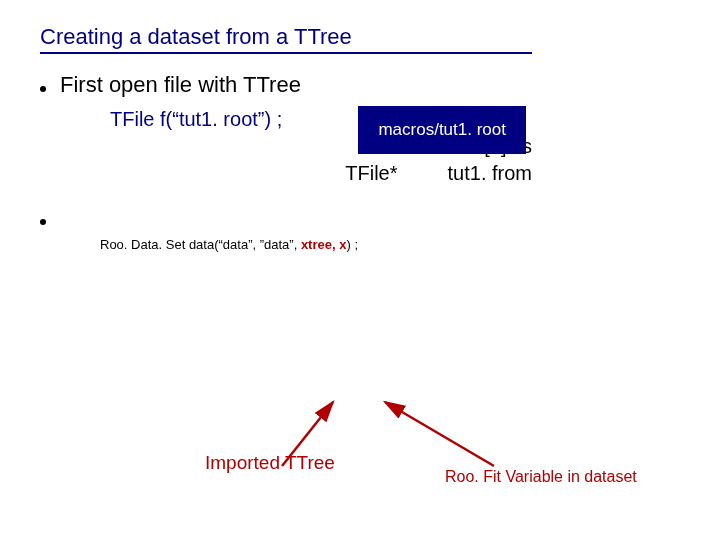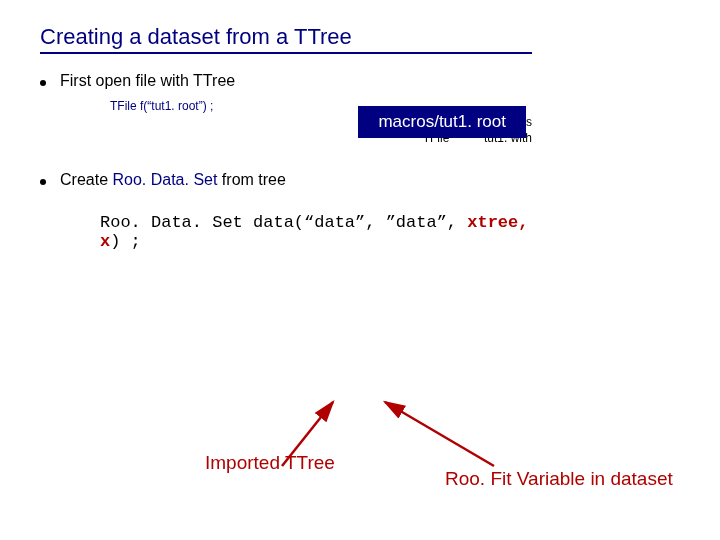--- a/index.html
+++ b/index.html
@@ -21,64 +21,64 @@
   }
   .title {
     font-size: 22px;
     color: #000080;
     border-bottom: 2px solid #000080;
     padding-bottom: 2px;
     margin-bottom: 18px;
   }
   .bullet {
     display: flex;
-    align-items: flex-start;
-    font-size: 16px;
+    align-items: center;
+    font-size: 22px;
     margin-bottom: 8px;
   }
   .bullet .dot {
     width: 6px;
     height: 6px;
     background: #000;
     border-radius: 50%;
     margin-top: 8px;
     margin-right: 14px;
     flex-shrink: 0;
   }
   .badge {
     position: absolute;
     top: 106px;
     right: 46px;
     background: #000080;
     color: #fff;
     font-size: 17px;
-    padding: 6px 20px;
+    padding: 14px 20px;
     white-space: nowrap;
   }
   .codeblock {
     margin-left: 70px;
     margin-top: 6px;
-    font-size: 12px;
+    font-size: 20px;
     line-height: 1.35;
   }
   .codeblock .line {
     white-space: pre;
     font-family: Verdana, Arial, sans-serif;
   }
   .cmd { color: #000080; }
   .out { color: #000; text-align: right; }
   .section2 {
     margin-top: 24px;
   }
   .roo { color: #000080; }
   .codeline2 {
     margin-left: 60px;
-    margin-top: 24px;
-    font-size: 17px;
-    font-family: Liberation Mono, monospace;
+    margin-top: 12px;
+    font-size: 13px;
+    font-family: Liberation Sans, sans-serif;
   }
   .codeline2 .black { color: #000; }
   .codeline2 .b1 { color: #b00000; font-weight: bold; }
   .codeline2 .b2 { color: #b00000; font-weight: bold; }
   svg.arrows {
     position: absolute;
     left: 0;
     top: 0;
     width: 720px;
     height: 540px;
@@ -89,48 +89,45 @@
     left: 205px;
     top: 452px;
     color: #b00000;
     font-size: 19px;
   }
   .label-roofit {
     position: absolute;
     left: 445px;
     top: 468px;
     color: #b00000;
-    font-size: 19px;
+    font-size: 16px;
   }
 </style>
 </head>
 <body>
 
 <div class="slide">
 
   <div class="title">Creating a dataset from a TTree</div>
 
   <div class="bullet">
     <div class="dot"></div>
     <div>First open file with TTree</div>
   </div>
 
   <div class="badge">macros/tut1. root</div>
 
   <div class="codeblock">
     <div class="line cmd">TFile f(“tut1. root”) ;</div>
     <div class="line out">root [1] .ls</div>
-    <div class="line out"> TFile*         tut1. with</div>
+    <div class="line out"> TFile*         tut1. from</div>
   </div>
 
   <div class="bullet section2">
     <div class="dot"></div>
-    <div>
-      <span>Create </span><span class="roo">Roo. Data. Set</span><span> from tree</span>
-    </div>
   </div>
 
   <div class="codeline2">
     <span class="black">Roo. Data. Set data(“data”, ”data”, </span><span class="b1">xtree, </span><span class="b2">x</span><span class="black">) ;</span>
   </div>
 
 </div>
 
 <svg class="arrows">
   <defs>

